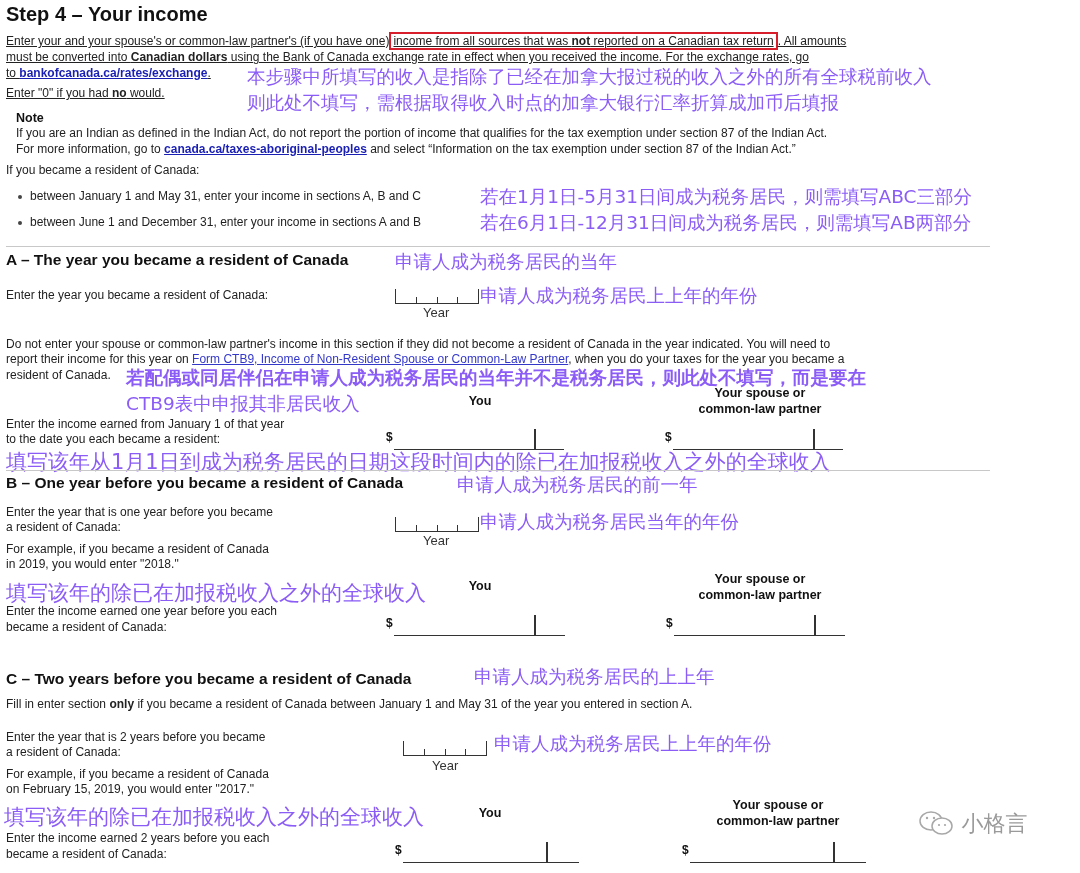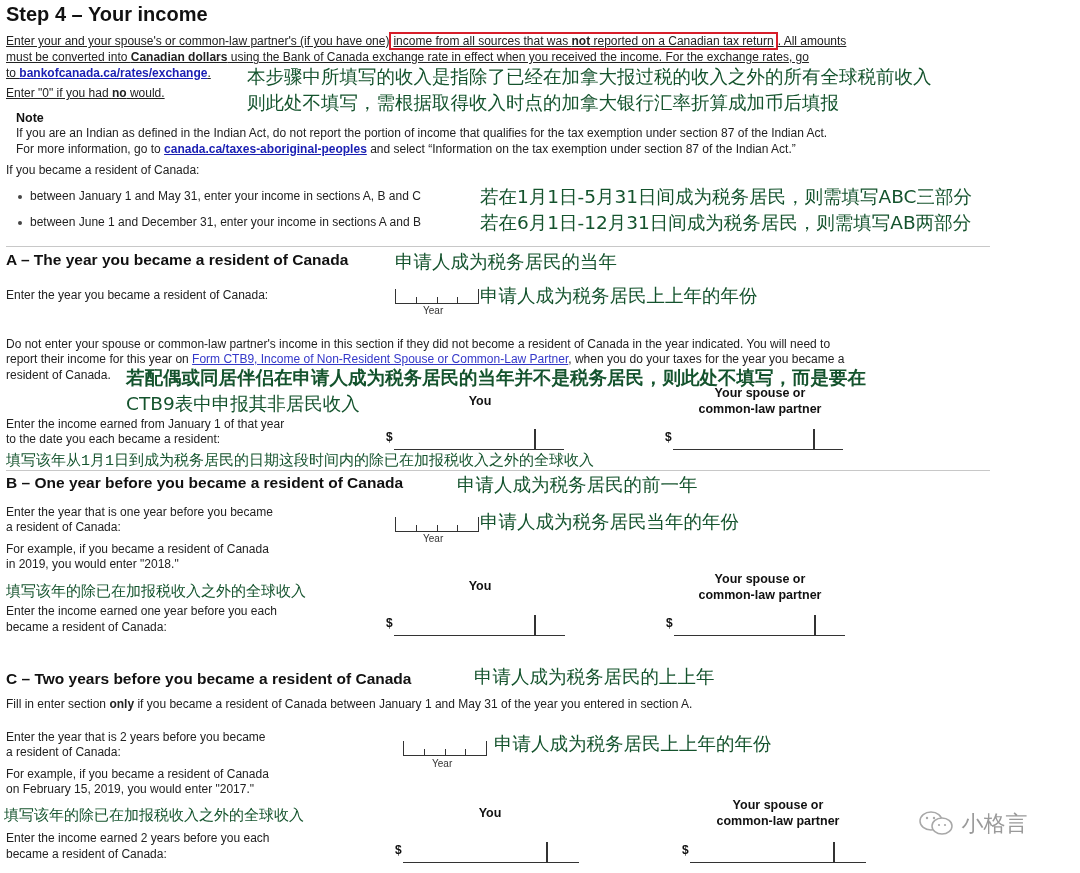--- a/index.html
+++ b/index.html
@@ -8,32 +8,32 @@
     font-family: "Liberation Sans", "DejaVu Sans", sans-serif; color: #1a1a1a;
   }
   .abs { position: absolute; white-space: nowrap; }
   .title { font-size: 20px; font-weight: bold; color: #111; }
   .body { font-size: 12px; line-height: 16px; color: #222; text-decoration: underline; }
   .small { font-size: 12px; line-height: 15px; color: #222; }
   .h2 { font-size: 15.5px; font-weight: bold; color: #111; }
   .note-title { font-size: 12.5px; font-weight: bold; color: #111; }
   .link { color: #1a1fb3; text-decoration: underline; font-weight: bold; }
   .link-thin { color: #3438c9; text-decoration: underline; }
-  .cn { color: #14532d; font-family: "DejaVu Sans", sans-serif; white-space: nowrap; }
+  .cn { color: #8b5cf6; font-family: "DejaVu Sans", sans-serif; white-space: nowrap; }
   .cn-lg { font-size: 18.5px; line-height: 22px; }
-  .cn-md { font-size: 15px; line-height: 22px; font-family: Liberation Mono, monospace; }
+  .cn-md { font-size: 21px; line-height: 22px; }
   .hl-box { border: 2px solid #d81e2a; padding: 0 2px; }
   .rule { position: absolute; height: 1px; background: #c8c8c8; }
   .col-head { font-size: 12.5px; font-weight: bold; color: #111; text-align: center; line-height: 16px; }
   .dollar { font-size: 12px; font-weight: bold; color: #111; }
   .money-field { position: absolute; border-bottom: 1.5px solid #333; height: 20px; }
   .money-field .tick { position: absolute; top: 0; width: 1.5px; height: 20px; background: #333; }
   .year-box { position: absolute; width: 82px; height: 14px; border-left: 1.5px solid #333; border-right: 1.5px solid #333; border-bottom: 1.5px solid #333; }
   .year-box .seg { position: absolute; bottom: 0; width: 1px; height: 6px; background: #333; }
-  .year-label { position: absolute; font-size: 10px; color: #333; }
+  .year-label { position: absolute; font-size: 13px; color: #333; }
   .bullet { display: inline-block; width: 4px; height: 4px; background: #444; border-radius: 50%; margin-right: 8px; vertical-align: middle; }
   .watermark { color: #9a9a9a; font-size: 22px; font-family: "DejaVu Sans", sans-serif; }
 </style>
 </head>
 <body>
 
 <div class="abs title" style="left:6px; top:3px;">Step 4 – Your income</div>
 
 <div class="abs body" style="left:6px; top:33px;">
   <span>Enter your and your spouse's or common-law partner's (if you have one)</span><span class="hl-box"><span>income from all sources that was </span><b>not</b><span> reported on a Canadian tax return</span></span><span>. All amounts</span>

